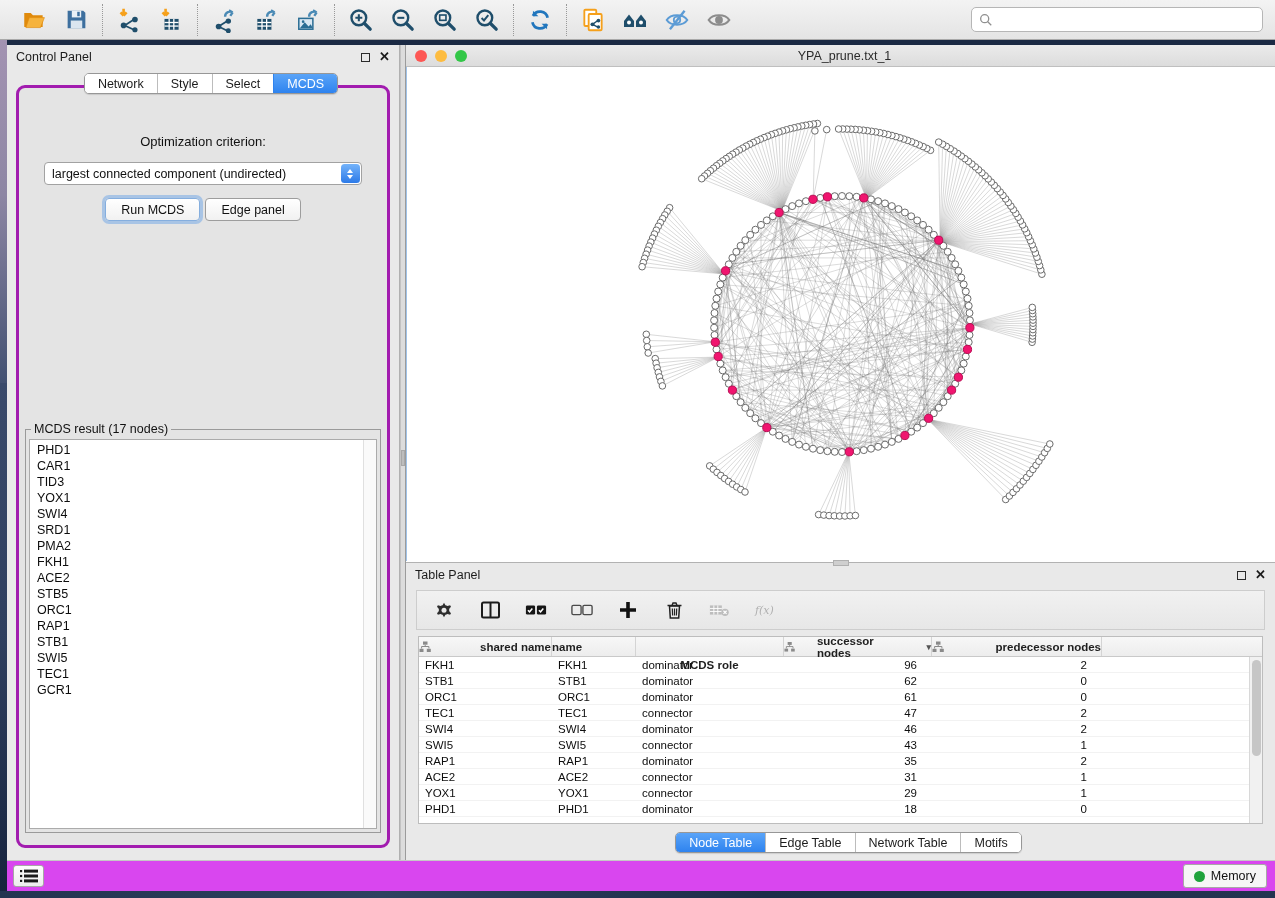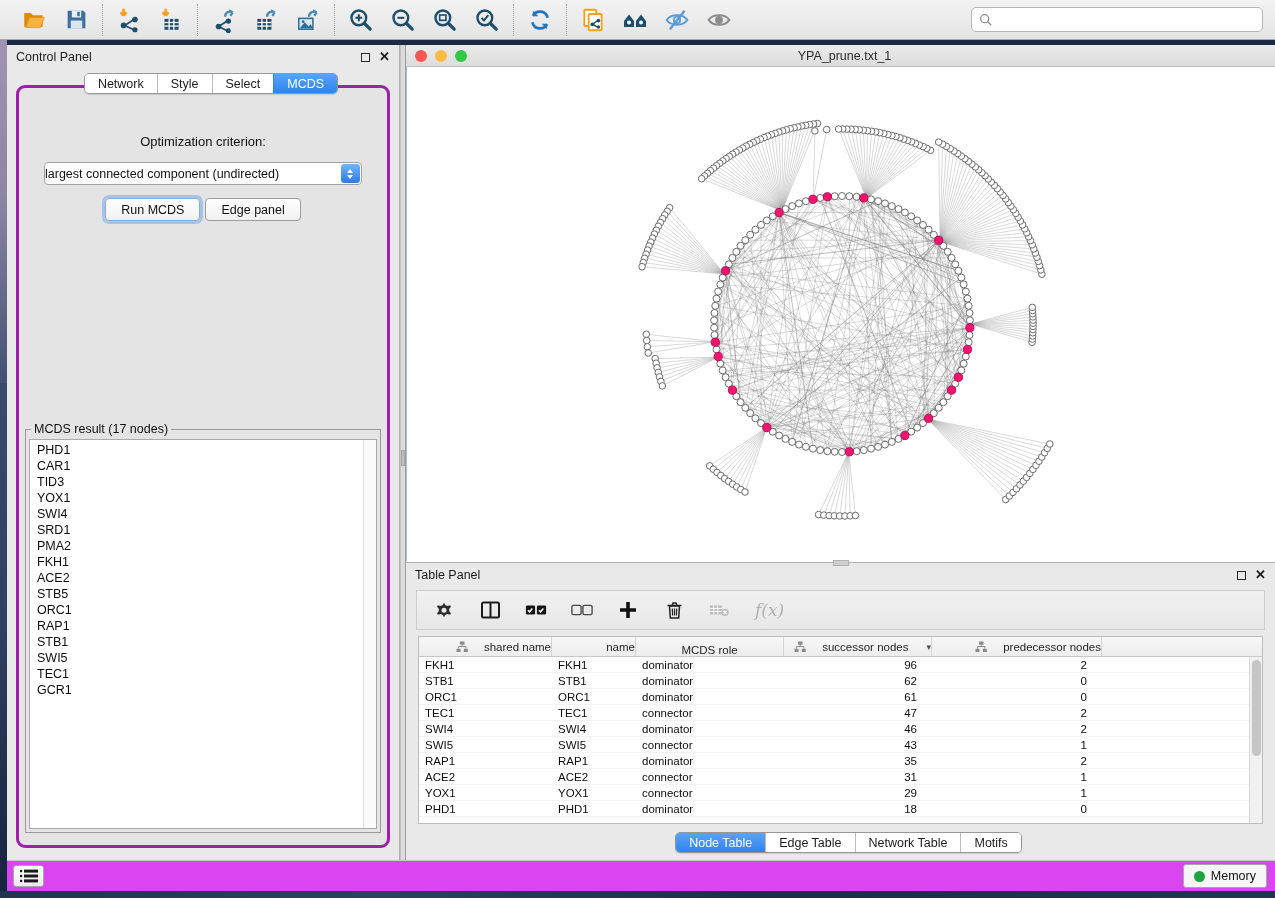--- a/index.html
+++ b/index.html
@@ -38,21 +38,21 @@
   .seg { display:flex; border:1px solid #979797; border-radius:5px; background:#fff; overflow:hidden;
     box-shadow:0 1px 1px rgba(0,0,0,.12);margin-left:16px; }
   .seg-item { padding:2.5px 13px; font-size:12.5px; color:#1c1c1c; border-left:1px solid #bcbcbc; background:#fff; cursor:default; }
   .seg-item:first-child { border-left:none; }
   .seg-item.active { background:linear-gradient(#5aa4f8,#2e83ef); color:#fff; border-left-color:#2e83ef; }
   .cp-tabs { position:absolute; left:0; right:0; top:28px; display:flex; justify-content:center; z-index:3; }
   .cp-box { position:absolute; left:9px; right:9px; top:40px; bottom:12px; background:#e4e4e4;
     border:3px solid #a21caf; border-radius:9px; z-index:1; }
   .opt-label { text-align:center; margin-top:46px; font-size:13px; color:#111; }
   .dropdown { margin:13px auto 0; width:318px; height:23px; background:#fff; border:1px solid #a2a2a2;
-    border-radius:4px; display:flex; align-items:center; padding-left:0; font-size:12.5px; color:#111; }
+    border-radius:4px; display:flex; align-items:center; padding-left:7px; font-size:12.5px; color:#111; }
   .dd-stepper { margin-left:auto; margin-right:1.5px; width:19px; height:19px; border-radius:3.5px;
     background:linear-gradient(#74b3fa,#2c7ae8); display:flex; flex-direction:column; align-items:center; justify-content:center; gap:2px; }
   .dd-stepper .up { width:0;height:0;border-left:3.5px solid transparent;border-right:3.5px solid transparent;border-bottom:4px solid #fff; }
   .dd-stepper .dn { width:0;height:0;border-left:3.5px solid transparent;border-right:3.5px solid transparent;border-top:4px solid #fff; }
   .btn-row { margin-top:13px; display:flex; justify-content:center; gap:5px; }
   .push-btn { height:23px; padding:0 15px; font-size:12.5px; color:#111; background:linear-gradient(#ffffff,#f1f1f1);
     border:1px solid #9d9d9d; border-radius:4px; font-family:"Liberation Sans",sans-serif; }
   .push-btn.focused { border-color:#85aede; box-shadow:0 0 0 3px rgba(118,169,230,.55); }
   .result-fieldset { position:absolute; left:6px; right:6px; top:334px; bottom:12px;
     border:1px solid #9a9a9a; margin:0; padding:3px; background:transparent; }
@@ -75,25 +75,25 @@
   .net-title { position:absolute; left:8px; right:0; text-align:center; font-size:12.5px; color:#2b2b2b; }
   .net-canvas { position:relative; width:869px; height:494px; background:#fff; border-left:1px solid #9fc2e8; }
   .net-canvas svg { display:block; }
 
   
   .table-panel { position:absolute; left:406px; top:562px; width:869px; height:298px; background:#e9e9e9; border-top:1px solid #b2b2b2; }
   .tp-handle { position:absolute; top:-3px; left:50%; margin-left:-8px; width:16px; height:6px; background:#cfcfcf; border:1px solid #b0b0b0; }
   .tp-toolbar { margin:3px 10px 0; height:40px; background:linear-gradient(#f1f1f1,#e7e7e7);
     border:1px solid #cdcdcd; display:flex; align-items:center; gap:24px; padding:0 16px; }
   .tp-icon { display:flex; align-items:center; justify-content:center; width:22px; height:22px; }
-  .fx-label { font-family:"DejaVu Serif", serif; font-style:italic; font-size:17px; color:#b0b0b0; }
+  .fx-label { font-family:"DejaVu Serif", serif; font-style:italic; font-size:11px; color:#b0b0b0; }
   .tablebox { position:absolute; left:12px; right:12px; top:73px; bottom:36px; background:#fff; border:1px solid #bdbdbd; overflow:hidden; }
   .thead { display:flex; height:20px; background:linear-gradient(#f7f7f7,#ededed); border-bottom:1px solid #c9c9c9; }
-  .th { display:flex; align-items:center; justify-content:flex-end; gap:16px; font-size:11.5px; color:#1f1f1f;
-    border-right:1px solid #d4d4d4; height:100%; }
+  .th { display:flex; align-items:center; justify-content:space-between; gap:22px; font-size:11.5px; color:#1f1f1f;
+    border-right:1px solid #d4d4d4; height:100%;font-weight:bold; }
   .th.filler { flex:1; border-right:none; }
   .sort-ch { font-size:9px; color:#555; margin-left:2px; }
   .tbody { position:relative; }
   .trow { display:flex; height:16px; align-items:center; font-size:11.5px; color:#0e0e0e; border-bottom:1px solid #f2f2f2; }
   .td { padding:0 6px; white-space:nowrap; overflow:hidden; }
   .td.num { text-align:right; padding-right:15px; }
   .col0 { width:133px; } .col1 { width:84px; } .col2 { width:148px;flex-direction:column; } .col3 { width:148px; } .col4 { width:170px; }
   .vscroll { position:absolute; right:0; top:20px; bottom:0; width:13px; background:#f1f1f1; border-left:1px solid #d8d8d8; }
   .vthumb { position:absolute; left:1.5px; right:1.5px; top:3px; height:96px; background:#c6c6c6; border-radius:5px; }
   .tp-tabs { position:absolute; left:0; right:0; bottom:7px; display:flex; justify-content:center; }

